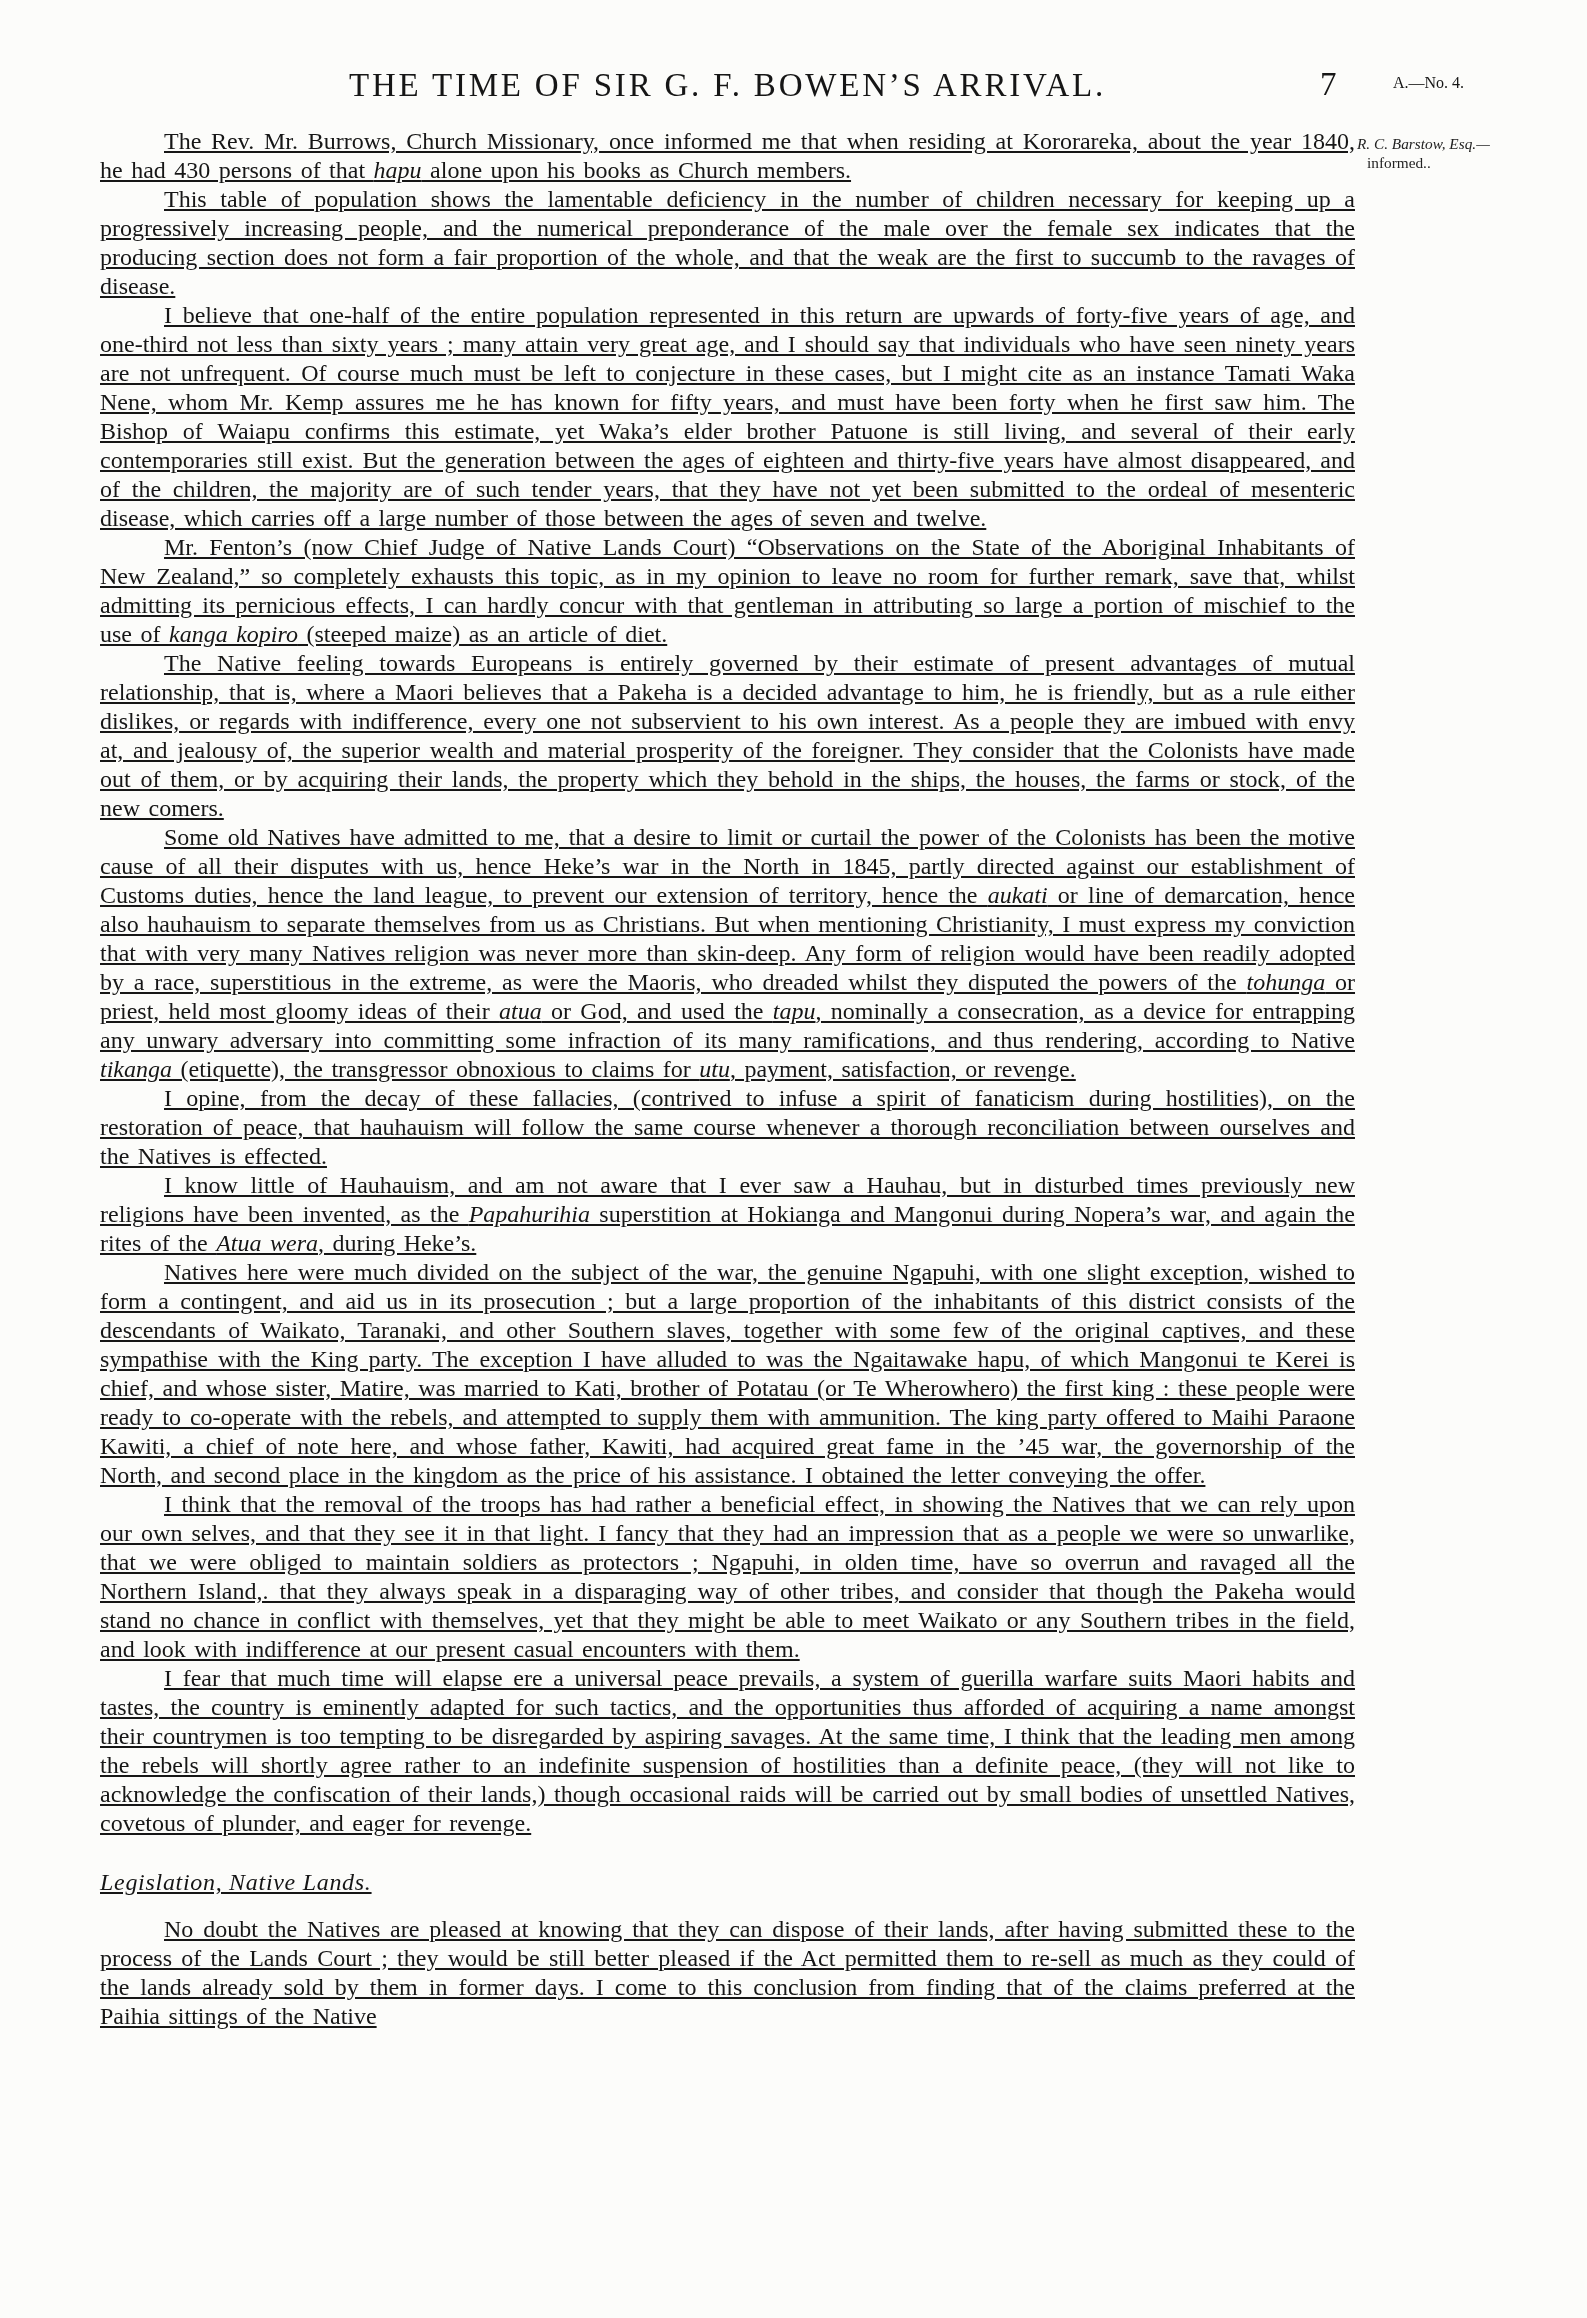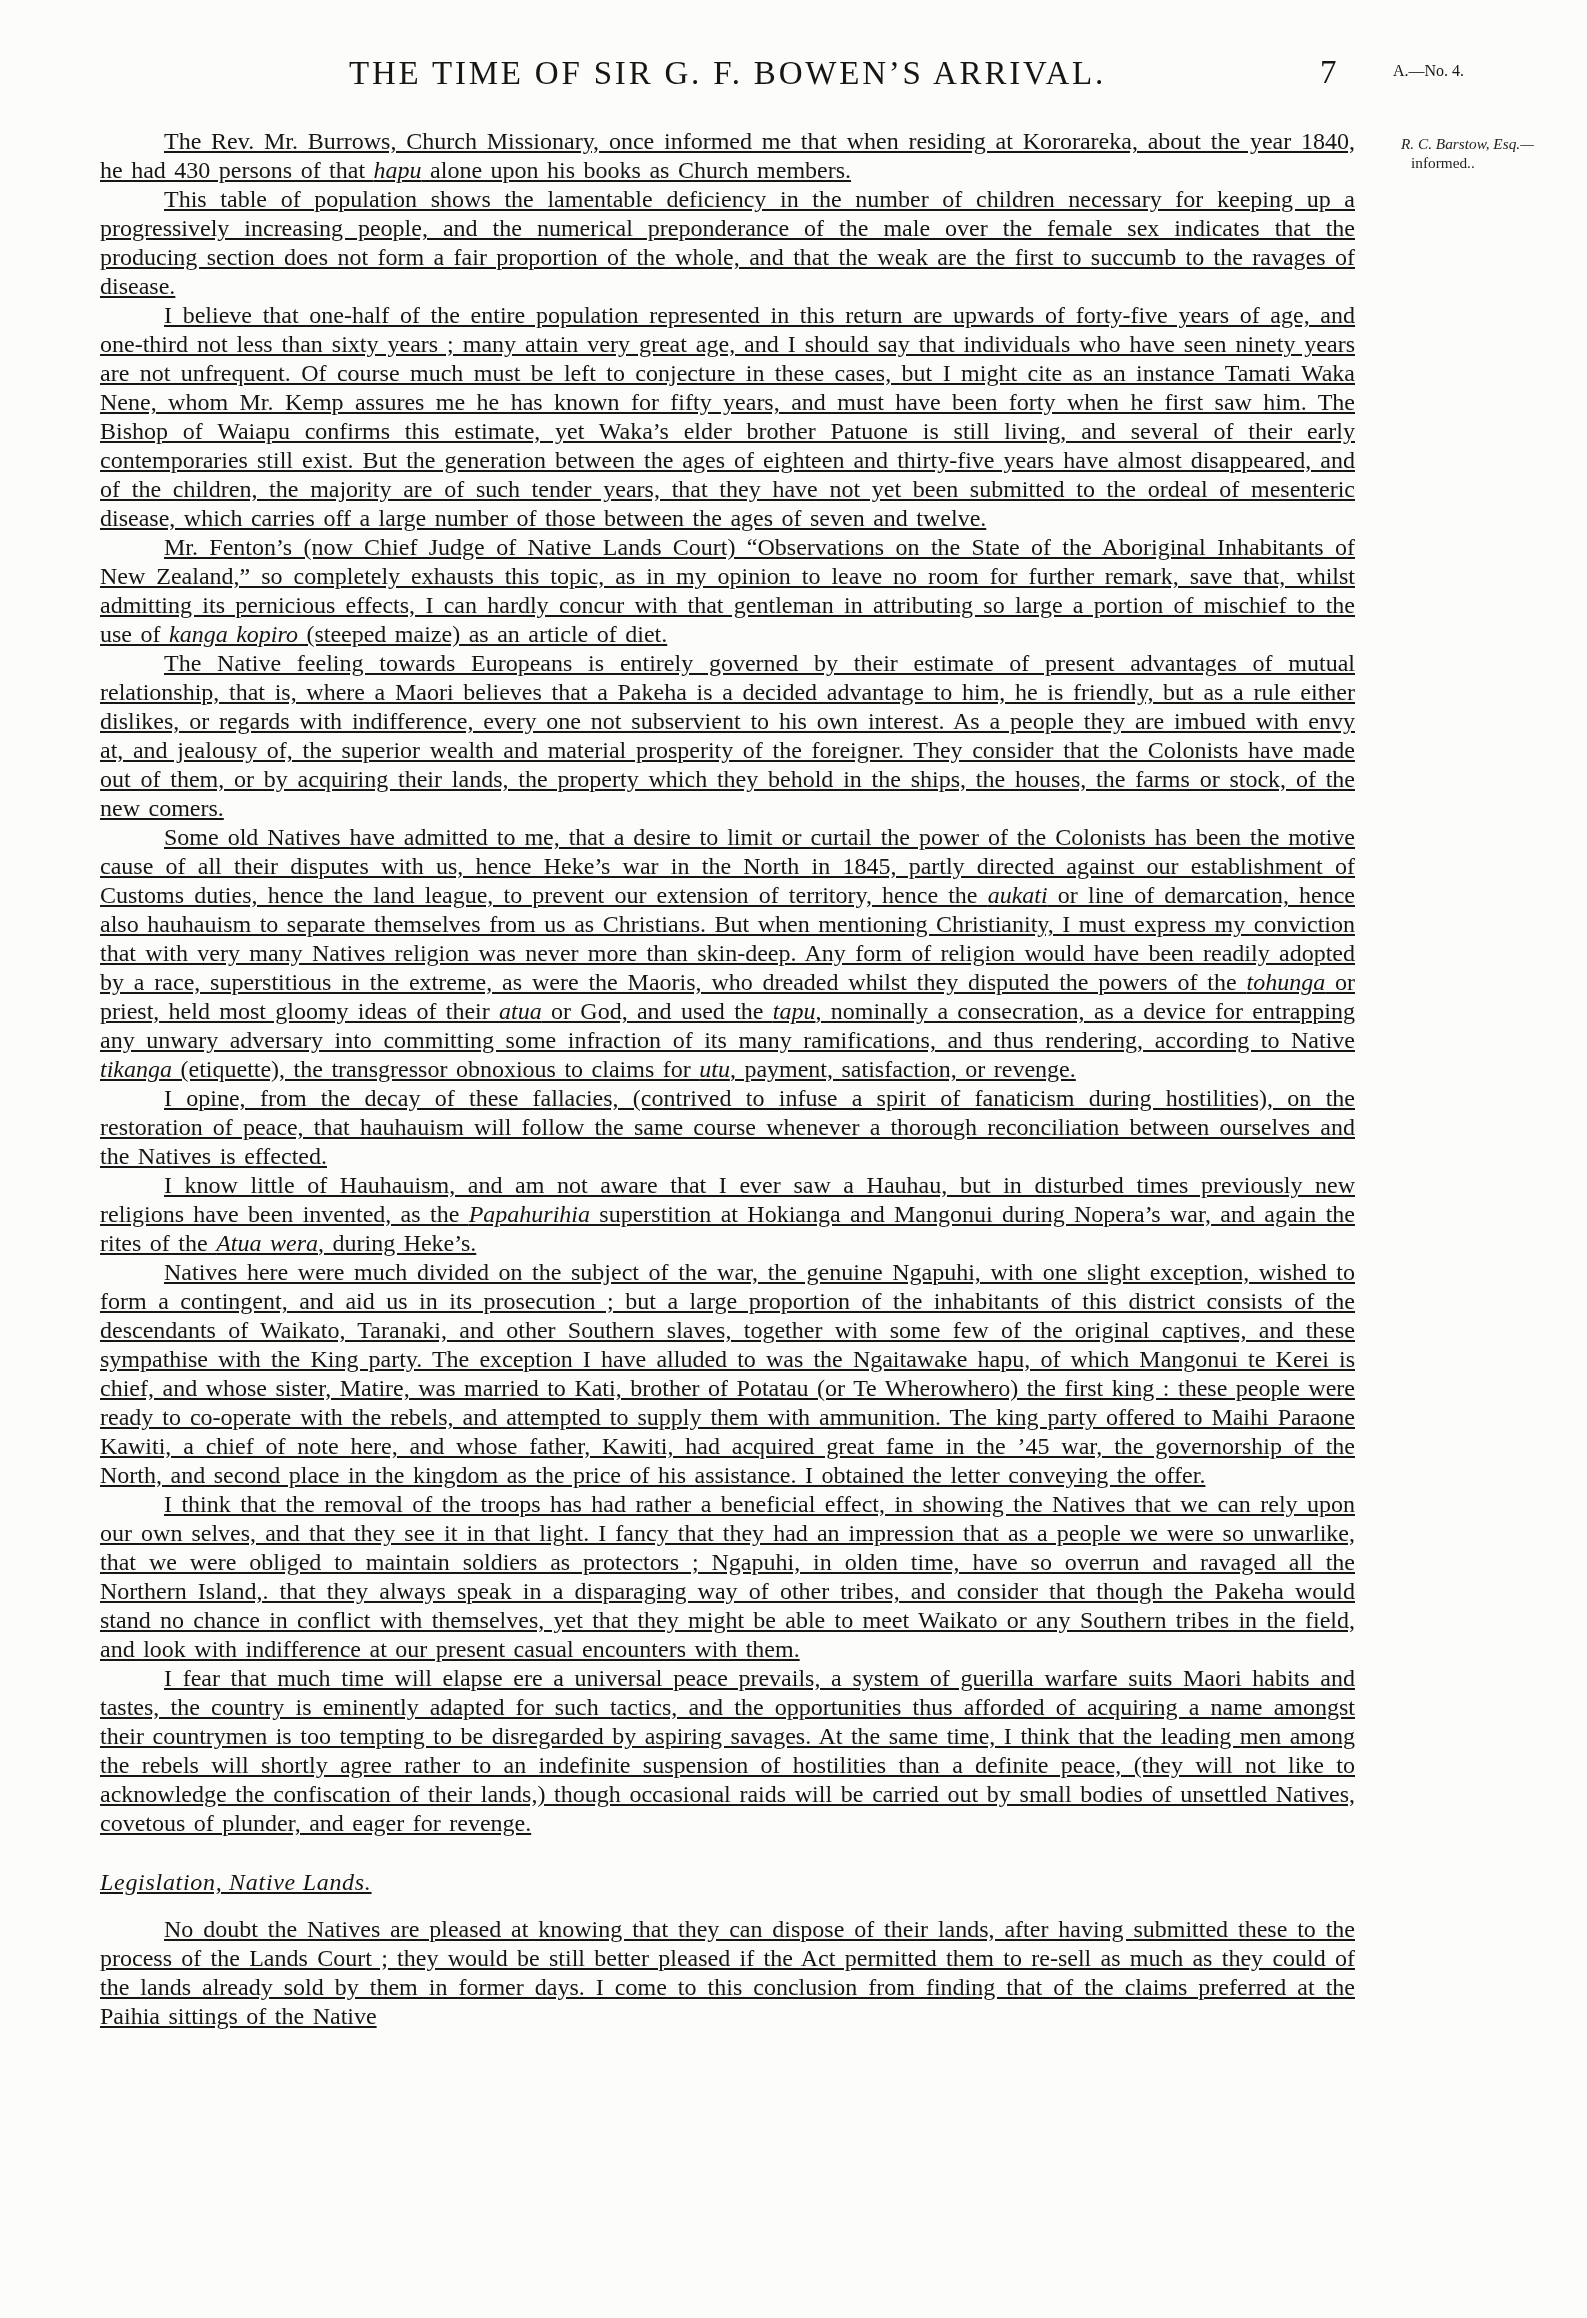--- a/index.html
+++ b/index.html
@@ -13,21 +13,21 @@
     height: 2319px;
     margin: 0 auto;
     background: #fcfcfa;
     color: #161616;
     font-family: "Liberation Serif", "DejaVu Serif", serif;
     overflow: hidden;
   }
   
   .running-head {
     position: absolute;
-    top: 4px;
+    top: 16px;
     left: 0;
     width: 1561px;
     height: 107px;
   }
   .page-title {
     position: absolute;
     top: 51px;
     left: 100px;
     width: 1255px;
     text-align: center;
@@ -53,21 +53,20 @@
   }
   
   .margin-note {
     position: absolute;
     top: 135px;
     left: 1357px;
     width: 142px;
     font-size: 15.3px;
     line-height: 18.5px;
     color: #222;
-    margin-left: 44px;
   }
   .margin-note .note-name { font-style: italic; display: block; white-space: nowrap; }
   .margin-note .note-cont { display: block; padding-left: 10px; }
   
   .body-text {
     position: absolute;
     top: 127px;
     left: 100px;
     width: 1255px;
     text-decoration: underline;

